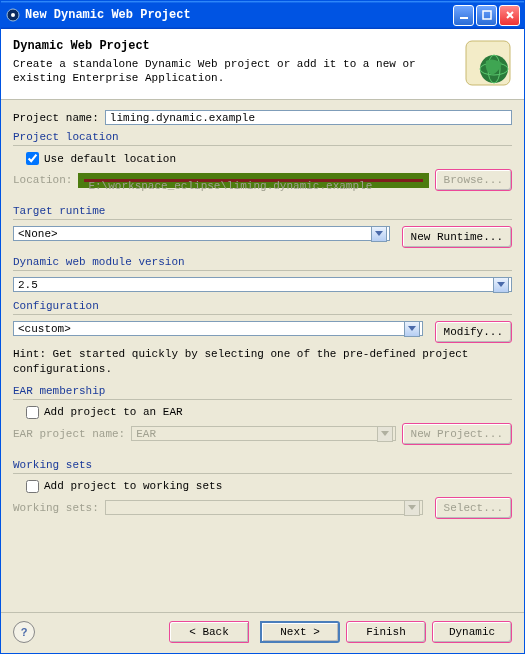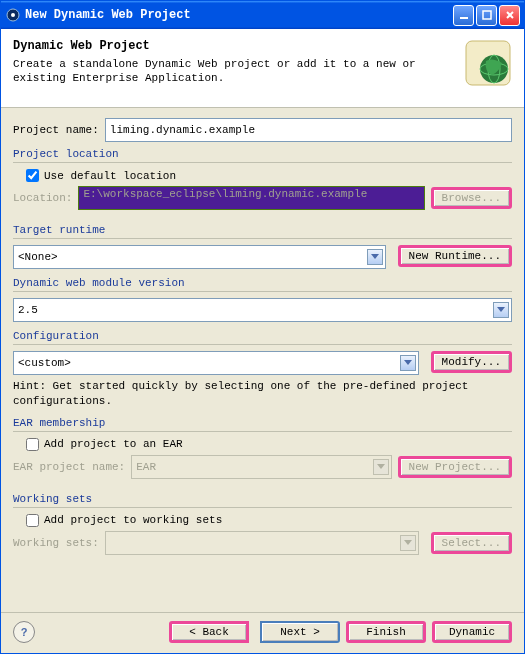--- a/index.html
+++ b/index.html
@@ -6,41 +6,41 @@
   body { margin: 0; background: #e9e7db; width: 525px; height: 654px; }
   .window { width: 525px; height: 654px; border: 1px solid #0054e3; background: #ece9d8; display: flex; flex-direction: column; }
   .titlebar { height: 28px; background: linear-gradient(to bottom, #3a95ff 0%, #0054e3 8%, #0054e3 92%, #003ec0 100%); display: flex; align-items: center; padding: 0 4px; color: #fff; }
   .titlebar .app-icon { width: 16px; height: 16px; margin-right: 4px; display: flex; align-items: center; justify-content: center; }
   .titlebar .title { flex: 1; font-weight: bold; font-size: 12px; font-family: Liberation Mono, monospace; }
   .tbtn { width: 21px; height: 21px; margin-left: 2px; border: 1px solid #fff; border-radius: 3px; display: flex; align-items: center; justify-content: center; color: #fff; font-weight: bold; font-size: 12px; }
   .tbtn.min { background: linear-gradient(to bottom, #6fa5ff, #2a6cd6); }
   .tbtn.max { background: linear-gradient(to bottom, #6fa5ff, #2a6cd6); }
   .tbtn.close { background: linear-gradient(to bottom, #f88, #e33); }
 
-  .banner { background: #fff; display: flex; padding: 10px 12px 20px 12px; border-bottom: 1px solid #c0c0b0; }
+  .banner { background: #fff; display: flex; padding: 10px 12px 12px 12px; border-bottom: 1px solid #c0c0b0; }
   .banner-text { flex: 1; }
   .banner-title { font-family: "Courier New", monospace; font-weight: bold; font-size: 12px; margin-bottom: 4px; }
   .banner-desc { font-family: "Courier New", monospace; font-size: 11px; line-height: 1.3; color: #000; }
   .banner-icon { width: 48px; height: 48px; margin-left: 8px; flex-shrink: 0; }
 
   .content { flex: 1; padding: 10px 12px 6px 12px; overflow: hidden; }
   .mono { font-family: "Courier New", monospace; }
 
   .row { display: flex; align-items: center; margin-bottom: 6px; }
   .lbl { margin-right: 6px; }
   input[type=text], select, .select-box, .disabled-input {
     font-family: "Courier New", monospace;
     font-size: 11px;
-    height: 24px;
+    height: 15px;
     padding: 1px 4px;
     border: 1px solid #7f9db9;
     background: #fff;
   }
   input[type=text] { flex: 1; }
-  .disabled-input { background: #4c1d95; color: #a0a090; border: 1px solid #4d7c0f; flex: 1; }
+  .disabled-input { background: #7f1d1d; color: #a0a090; border: 6px solid #4d7c0f; flex: 1; }
 
   .group { margin-top: 6px; margin-bottom: 6px; }
   .group-title { color: #1a3a9a; font-family: "Courier New", monospace; font-size: 11px; position: relative; }
   .group-title::after { content: ""; display: block; height: 1px; background: #c0c0b0; margin-top: 2px; }
   .group-body { padding: 6px 0 2px 0; }
 
   .chk { display: flex; align-items: center; gap: 5px; margin-bottom: 4px; margin-left: 13px; }
   .chk input { width: 13px; height: 13px; margin:0; }
 
   .select-wrap { display: flex; gap: 12px; }
@@ -49,21 +49,21 @@
   .dd-btn { width: 16px; height: 16px; background: linear-gradient(to bottom, #eaf2fd, #b6cef3); border: 1px solid #7f9db9; display: flex; align-items: center; justify-content: center; }
   .dd-btn svg { display:block; }
   .dd-btn.disabled { background: #e6e4d8; border-color: #c0c0b0; }
 
   button.std {
     font-family: "Courier New", monospace;
     font-size: 11px;
     height: 22px;
     padding: 0 8px;
     background: #ece9d8;
-    border: 3px solid #ec4899;
+    border: 1px solid #ec4899;
     border-radius: 3px;
     box-shadow: inset 1px 1px 0 #fff, inset -1px -1px 0 #bbb;
     white-space: nowrap;
   }
   button.std:disabled { color: #a0a090; }
   button.std.default { border: 2px solid #4a7ebb; }
 
   .hint { font-family: "Courier New", monospace; margin-top: 4px; line-height: 1.35; }
 
   .footer { border-top: 1px solid #c0c0b0; padding: 8px 12px 10px 12px; display: flex; align-items: center; }

